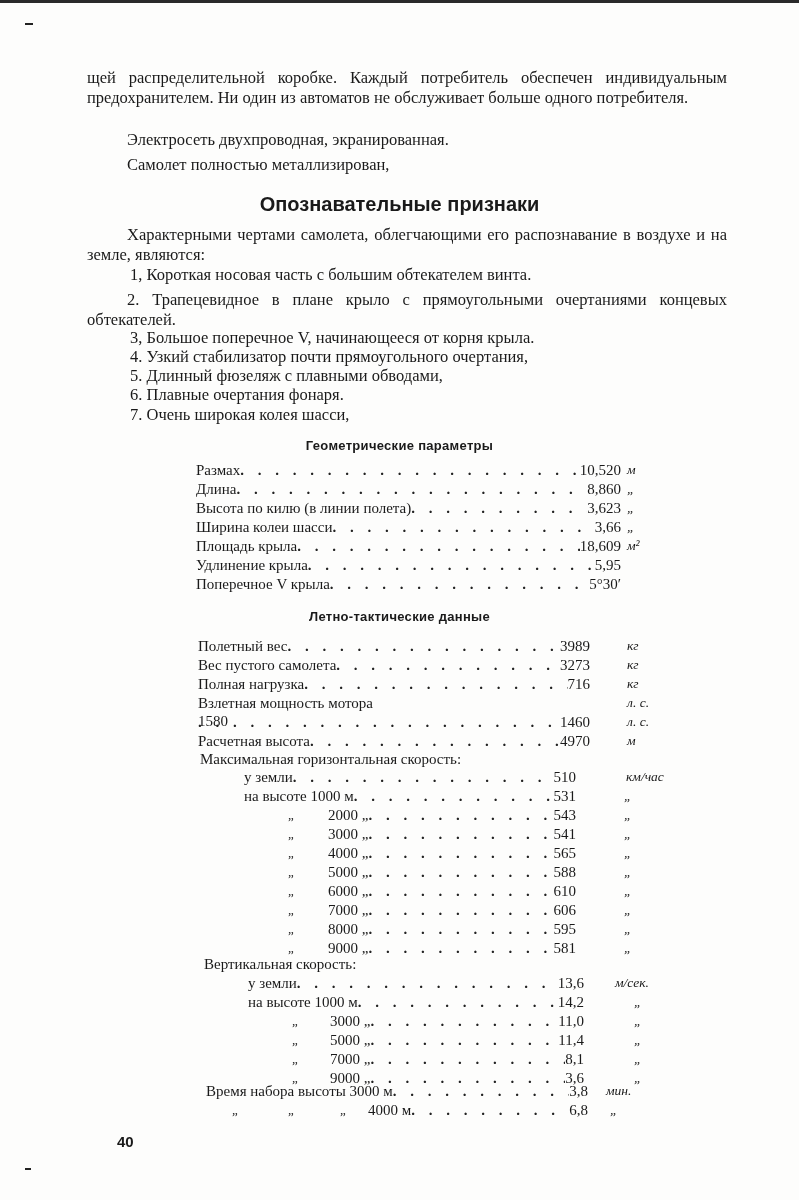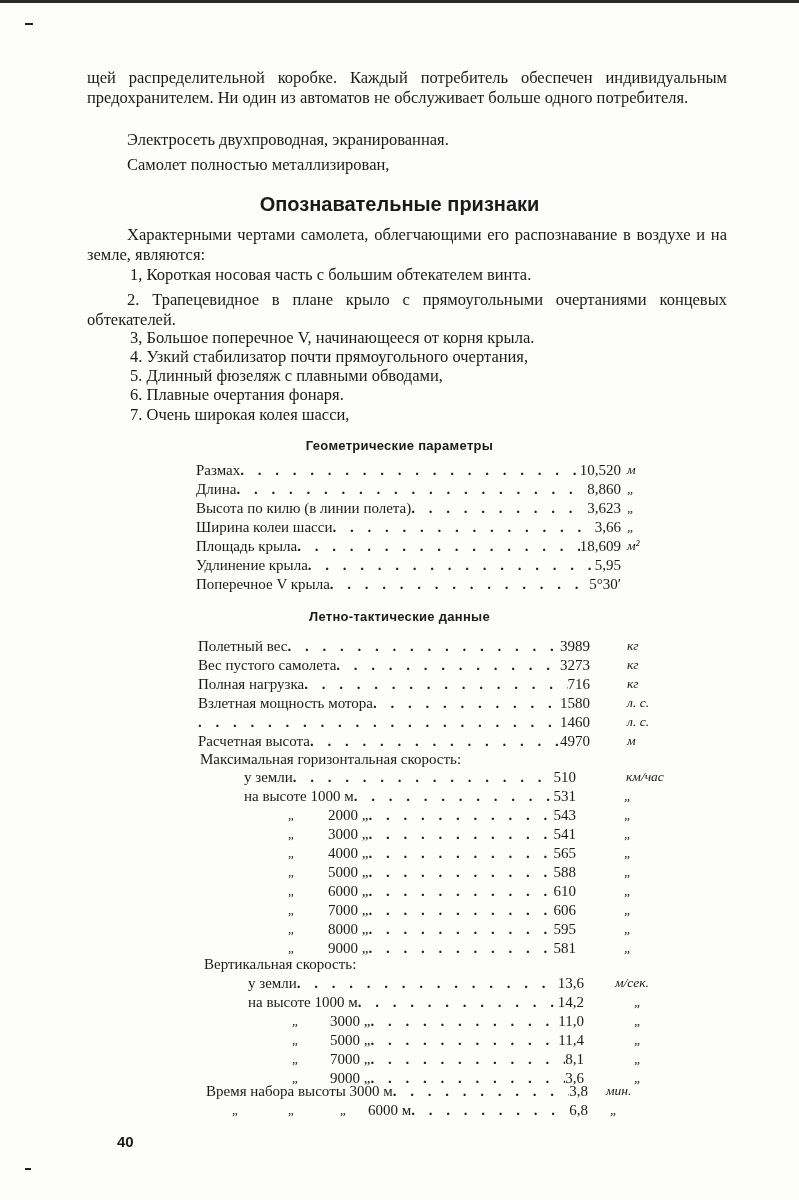--- a/index.html
+++ b/index.html
@@ -102,21 +102,21 @@
       <span class="dots">. . . . . . . . . . . . . . . . . . . . . . . . . . . . . . . . . . . .</span>
       <span class="val">3273</span>
     </div>
     <span class="unit" style="left: 627px; top: 656px;">кг</span>
     <div class="row" style="left: 198px; top: 675px; width: 392px;">
       <span class="lbl">Полная нагрузка</span>
       <span class="dots">. . . . . . . . . . . . . . . . . . . . . . . . . . . . . . . . . . . .</span>
       <span class="val">716</span>
     </div>
     <span class="unit" style="left: 627px; top: 675px;">кг</span>
-    <div class="row" style="left: 198px; top: 694px; width: 392px;">
+    <div class="row" style="left: 198px; top: 694px; width: 392px; flex-direction: column;">
       <span class="lbl">Взлетная мощность мотора</span>
       <span class="dots">. . . . . . . . . . . . . . . . . . . . . . . . . . . . . . . . . . . .</span>
       <span class="val">1580</span>
     </div>
     <span class="unit" style="left: 627px; top: 694px;">л. с.</span>
     <div class="row" style="left: 198px; top: 713px; width: 392px;">
       <span class="dots">. . . . . . . . . . . . . . . . . . . . . . . . . . . . . . . . . . . .</span>
       <span class="val">1460</span>
     </div>
     <span class="unit" style="left: 627px; top: 713px;">л. с.</span>
@@ -236,21 +236,21 @@
     </div>
     <span class="unit" style="left: 634px; top: 1069px;">„</span>
     <div class="ditto" style="left: 292px; top: 1069px;">„</div>
     <div class="row" style="left: 206px; top: 1082px; width: 382px;">
       <span class="lbl">Время набора высоты 3000 м</span>
       <span class="dots">. . . . . . . . . . . . . . . . . . . . . . . . . . . . . . . . . . . .</span>
       <span class="val">3,8</span>
     </div>
     <span class="unit" style="left: 606px; top: 1082px;">мин.</span>
     <div class="row" style="left: 368px; top: 1101px; width: 220px;">
-      <span class="lbl">6000 м</span>
+      <span class="lbl">4000 м</span>
       <span class="dots">. . . . . . . . . . . . . . . . . . . . . . . . . . . . . . . . . . . .</span>
       <span class="val">6,8</span>
     </div>
     <span class="unit" style="left: 610px; top: 1101px;">„</span>
     <div class="ditto" style="left: 232px; top: 1101px;">„</div>
     <div class="ditto" style="left: 288px; top: 1101px;">„</div>
     <div class="ditto" style="left: 340px; top: 1101px;">„</div>
   </div>
 
 <div class="pageno">40</div>

